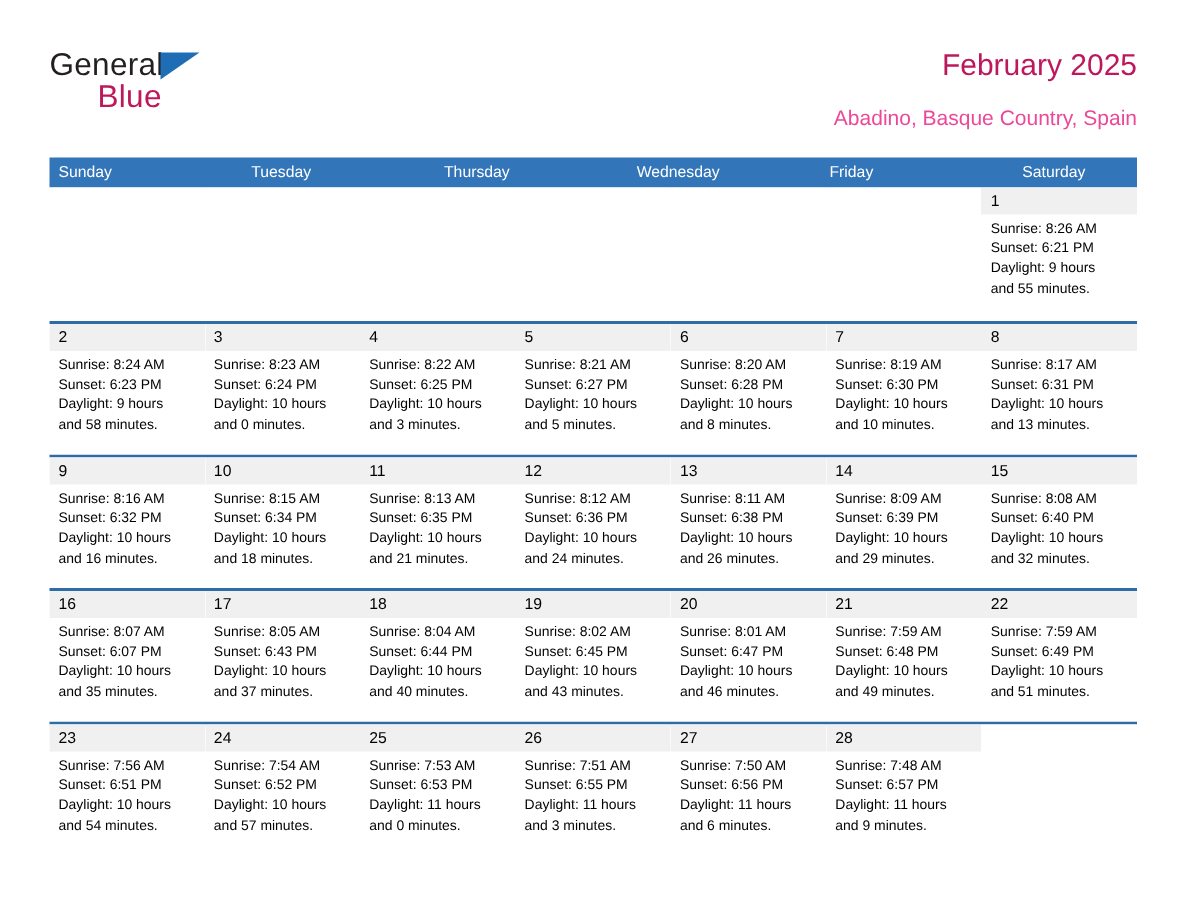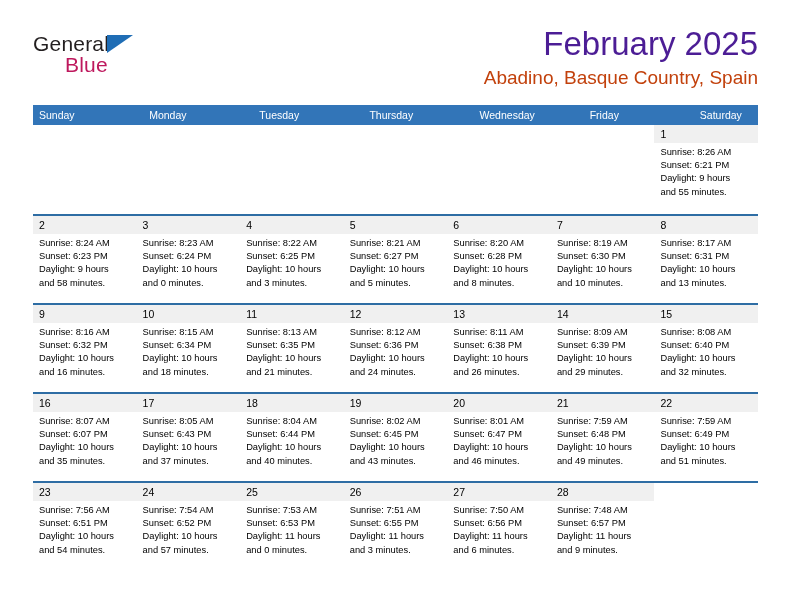--- a/index.html
+++ b/index.html
@@ -66,28 +66,28 @@
     font-family: "Liberation Sans", sans-serif;
   }
 
   .title-block {
     position: absolute;
     right: 0px;
     top: 0px;
     text-align: right;
   }
   .cal-title {
-    font-size: 33px;
-    color: #4c1d95;
+    font-size: 20px;
+    color: #be185d;
     line-height: 32px;
     white-space: nowrap;
   }
   .cal-subtitle {
-    font-size: 19px;
-    color: #c2410c;
+    font-size: 14px;
+    color: #ec4899;
     line-height: 20px;
     margin-top: 8px;
     white-space: nowrap;
   }
 
   
   .calendar {
     position: absolute;
     left: 33px;
     top: 105px;
@@ -168,21 +168,20 @@
     <div class="title-block">
       <div class="cal-title">February 2025</div>
       <div class="cal-subtitle">Abadino, Basque Country, Spain</div>
     </div>
 
   </div>
 
   <div class="calendar">
     <div class="weekday-row">
         <div class="weekday-cell">Sunday</div>
-        <div class="weekday-cell">Monday</div>
         <div class="weekday-cell">Tuesday</div>
         <div class="weekday-cell">Thursday</div>
         <div class="weekday-cell">Wednesday</div>
         <div class="weekday-cell">Friday</div>
         <div class="weekday-cell">Saturday</div>
       </div>
     <div class="week-rows">
         <div class="week-row first">
           <div class="day-cell blank">
             <div class="day-number-band"></div>

